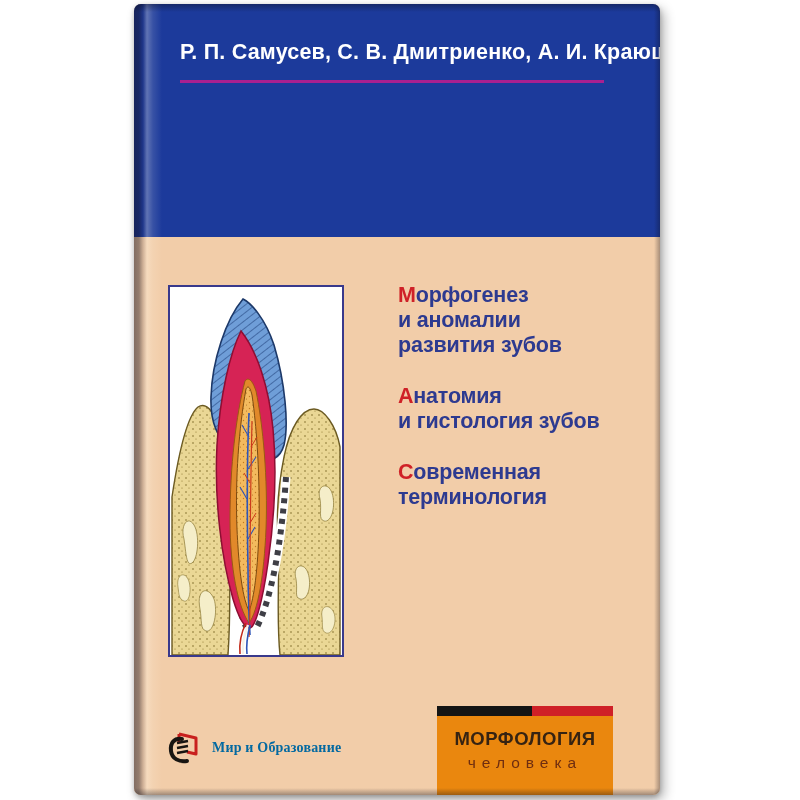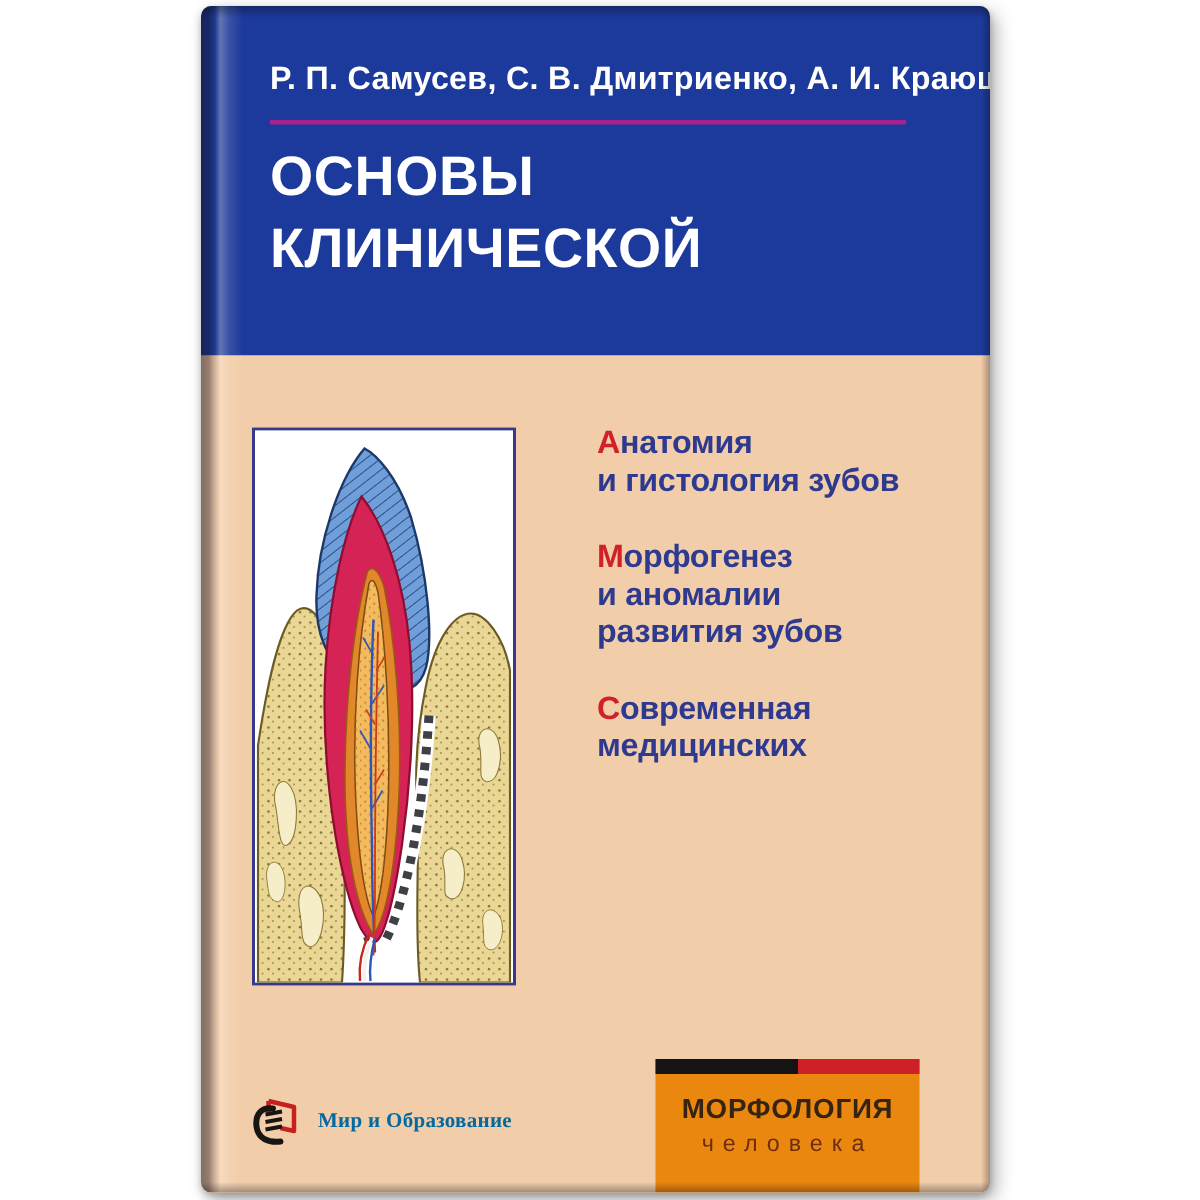--- a/index.html
+++ b/index.html
@@ -85,21 +85,20 @@
 </head>
 <body>
 
 <div class="book">
 
   <div class="cover-top">
     <div class="cover-pad">
       <div class="authors">Р. П. Самусев, С. В. Дмитриенко, А. И. Краюшкин</div>
       <div class="divider"></div>
       <div class="book-title">
-        <span>ОСНОВЫ КЛИНИЧЕСКОЙ</span>
       </div>
     </div>
   </div>
 
   <div class="cover-bottom">
 
     <div class="panel">
       <svg width="172" height="368" viewBox="0 0 172 368">
         <defs>
           <pattern id="hatch" width="6" height="6" patternUnits="userSpaceOnUse" patternTransform="rotate(52)">
@@ -161,31 +160,31 @@
           <path d="M81,160 L87,150 M80,196 L74,186 M80,236 L86,226" stroke="#cc3a1c" stroke-width="1"></path>
           <path d="M78,338 C74,348 72,356 73,367" stroke="#f5f2ea" stroke-width="2.4"></path>
           <path d="M80,338 C77,350 76,358 77,367" stroke="#2e55b8" stroke-width="1.6"></path>
           <path d="M76,336 C71,346 69,356 70,367" stroke="#c22a1a" stroke-width="1.6"></path>
         </g>
       </svg>
     </div>
 
     <div class="bullets">
       <div class="bullet">
-        <span class="cap">А</span><span class="rest">натомия
-и гистология зубов</span>
-      </div>
-      <div class="bullet">
         <span class="cap">М</span><span class="rest">орфогенез
 и аномалии
 развития зубов</span>
       </div>
       <div class="bullet">
+        <span class="cap">А</span><span class="rest">натомия
+и гистология зубов</span>
+      </div>
+      <div class="bullet">
         <span class="cap">С</span><span class="rest">овременная
-медицинских</span>
+терминология</span>
       </div>
     </div>
 
     <div class="publisher">
       <svg width="38" height="34" viewBox="0 0 38 34">
         <path d="M14,3 L31,7 L31,23 L22,21" fill="none" stroke="#c8201e" stroke-width="3" stroke-linejoin="round"></path>
         <path d="M14,3 L14,11" fill="none" stroke="#c8201e" stroke-width="3"></path>
         <path d="M17,8 C9,7 5,12 6,20 C7,28 14,31 22,30" fill="none" stroke="#181512" stroke-width="4" stroke-linecap="round"></path>
         <path d="M12,12 L23,10 M12,17 L23,15 M12,22 L23,20" fill="none" stroke="#181512" stroke-width="2.6"></path>
       </svg>

